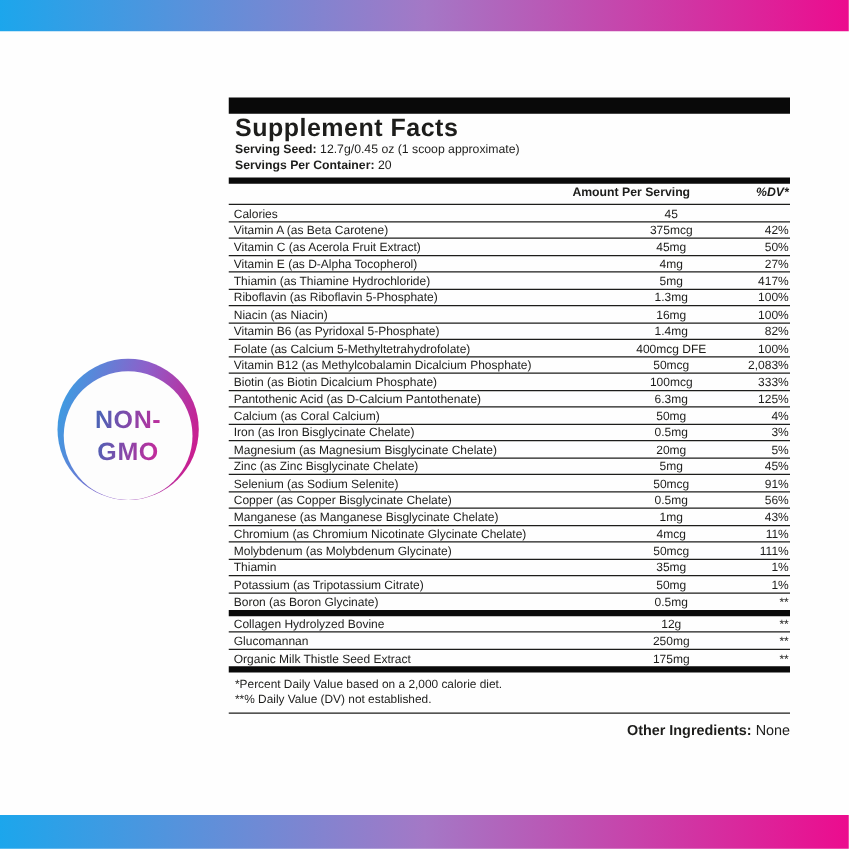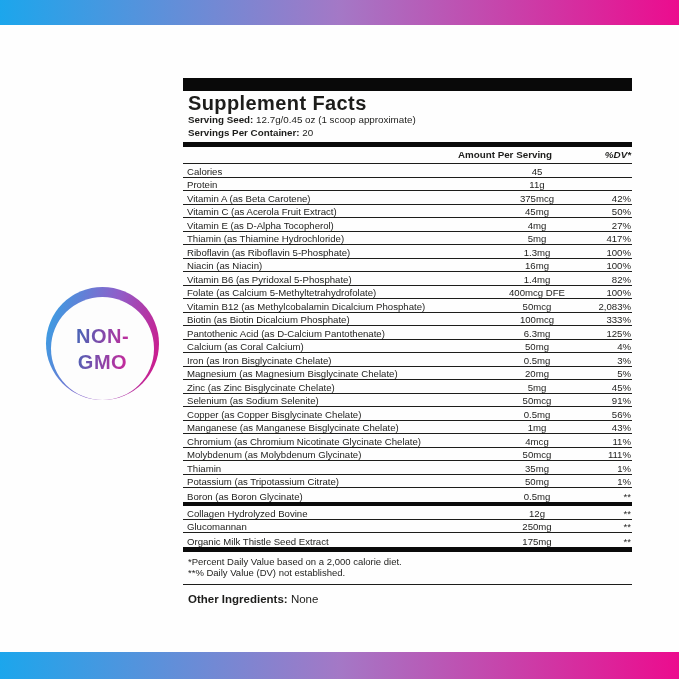--- a/index.html
+++ b/index.html
@@ -60,21 +60,21 @@
   .row .c-amt{width:100px;text-align:center;}
   .row .c-dv{width:44px;text-align:right;padding-right:1px;}
   .rows .row:last-child, .extra .row:last-child{border-bottom:none;}
   .extra .row{height:13.5px;border-bottom:1px solid #1d1d1b;}
 
   .footnotes{padding:4px 0 0 5px;font-size:9.5px;line-height:11.5px;}
   .footnotes p{margin:0;}
 
   .other{
     margin-top:5px;border-top:1px solid #1d1d1b;padding:7px 0 0 5px;
-    font-size:11.5px;line-height:14px;
+    font-size:11.5px;line-height:14px;text-align:right;
   }
   .other b{font-weight:bold;}
 </style>
 </head>
 <body>
 
 <div class="grad-bar top"></div>
 
 <div class="badge">
   <div class="badge-inner">
@@ -99,25 +99,20 @@
     <span class="h-dv">%DV*</span>
   </div>
 
   <div class="rows">
   <div class="row">
     <span class="c-name">Calories</span>
     <span class="c-amt">45</span>
     <span class="c-dv"></span>
   </div>
 
-  <div class="row">
-    <span class="c-name">Protein</span>
-    <span class="c-amt">11g</span>
-    <span class="c-dv"></span>
-  </div>
 
   <div class="row">
     <span class="c-name">Vitamin A (as Beta Carotene)</span>
     <span class="c-amt">375mcg</span>
     <span class="c-dv">42%</span>
   </div>
 
   <div class="row">
     <span class="c-name">Vitamin C (as Acerola Fruit Extract)</span>
     <span class="c-amt">45mg</span>

